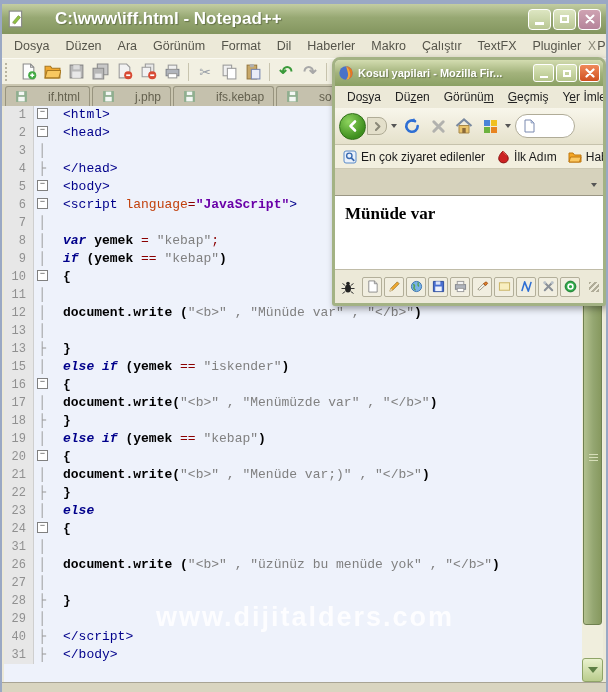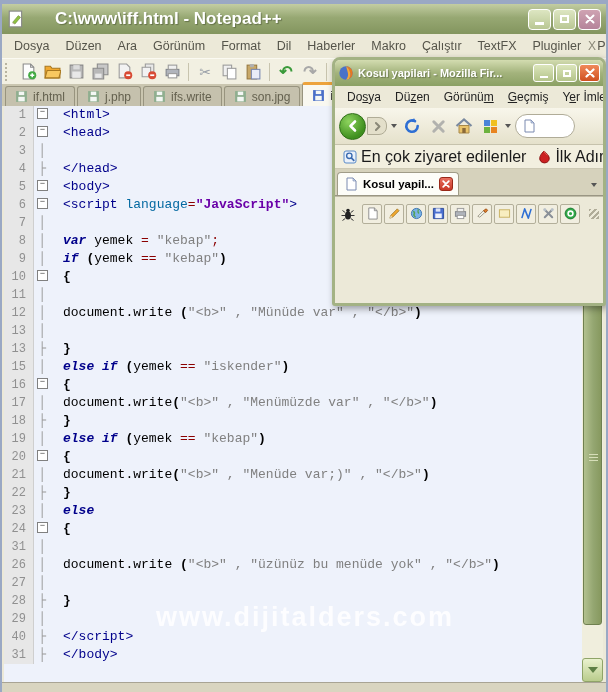--- a/index.html
+++ b/index.html
@@ -29,21 +29,21 @@
   .nmenu-item{padding:0 8px;line-height:24px;white-space:nowrap;}
   .nmenu-x{position:absolute;right:10px;color:#8a8878;font-size:12px;}
   .npp-toolbar{left:0;top:58px;width:100%;height:26px;background:#f2f0e2;border-top:1px solid #fbfaf2;
     display:flex;align-items:center;padding-left:3px;box-sizing:border-box;}
   .grip{width:5px;height:18px;border-left:2px dotted #b8b4a0;margin-right:4px;}
   .tbtn{width:24px;height:23px;display:flex;align-items:center;justify-content:center;}
   .tbtn svg{width:17px;height:17px;}
   .tsep{width:1px;height:18px;background:#c8c4ae;margin:0 4px;}
   .npp-tabbar{left:0;top:84px;width:100%;height:22px;background:#cac6b0;display:flex;align-items:flex-end;
     padding-left:3px;box-sizing:border-box;}
-  .ntab{height:19px;display:flex;align-items:center;gap:5px;padding:0 9px;background:#c5c1ad;
+  .ntab{height:19px;display:flex;align-items:center;gap:20px;padding:0 9px;background:#c5c1ad;
     border:1px solid #98947f;border-bottom:none;border-radius:3px 3px 0 0;margin-right:2px;
     font-size:12px;color:#64614f;white-space:nowrap;}
   .ntab .ic{width:13px;height:13px;}
   .ntab svg{width:13px;height:13px;}
   .floppy-inactive{color:#8fae8f;}
   .floppy-active{color:#4a6fc8;}
   .ntab.active{background:#f9f8f0;border-top:3px solid #eda33c;color:#000;height:21px;}
 
   
   .npp-editor{left:2px;top:106px;width:578px;height:576px;background:#eef2fb;overflow:hidden;
@@ -53,27 +53,27 @@
   .ed-lines{position:relative;z-index:1;}
   .ed-line{display:flex;height:18px;line-height:18px;}
   .ln{width:30px;flex:none;background:#e7e7e7;border-right:1px solid #cfcfcf;color:#909090;
     text-align:right;padding-right:7px;font-size:12px;box-sizing:border-box;}
   .fold{width:17px;flex:none;text-align:center;color:#9a9a9a;font-size:13px;}
   .foldbox{display:inline-block;width:9px;height:9px;border:1px solid #808080;background:#fff;
     line-height:7px;font-size:9px;color:#444;vertical-align:middle;margin-top:-2px;}
   .code{white-space:pre;margin-left:12px;}
   .tk-tag{color:#00008b;}
   .tk-txt{color:#000;font-weight:bold;}
-  .tk-attr{color:#0369a1;}
+  .tk-attr{color:#c2410c;}
   .tk-val{color:#6a00a8;font-weight:bold;}
   .tk-kw{color:#00008b;font-weight:bold;font-style:italic;}
   .tk-str{color:#808080;}
   .tk-op{color:#8b0000;}
   .tk-b{color:#000;font-weight:bold;}
-  .tk-pl{color:#000;}
+  .tk-pl{color:#000;font-weight:bold;}
 
   
   .npp-vscroll{left:580px;top:106px;width:21px;height:576px;background:#f0eedd;}
   .vthumb{position:absolute;left:1px;top:184px;width:19px;height:335px;border-radius:3px;
     background:linear-gradient(90deg,#b3c18f,#94a671 55%,#87995f);border:1px solid #6f8050;box-sizing:border-box;}
   .vgrip{position:absolute;left:5px;top:163px;width:9px;height:8px;
     background:repeating-linear-gradient(180deg,#d6deb8 0 1px,transparent 1px 3px);}
   .vdown{position:absolute;left:0;top:552px;width:21px;height:24px;border-radius:3px;
     background:linear-gradient(180deg,#eaf2cf,#b9cc8c);border:1px solid #8fa468;box-sizing:border-box;
     display:flex;align-items:center;justify-content:center;}
@@ -103,21 +103,21 @@
     background:radial-gradient(circle at 35% 30%,#8ed45e,#3f8f1f 70%);border:1px solid #2f6f18;
     display:flex;align-items:center;justify-content:center;box-sizing:border-box;}
   .ff-fwd{width:20px;height:18px;border-radius:0 8px 8px 0;background:#e3dfca;border:1px solid #b0ac96;
     display:flex;align-items:center;justify-content:center;margin-left:-3px;box-sizing:border-box;}
   .tri-down{width:0;height:0;border-left:3.5px solid transparent;border-right:3.5px solid transparent;
     border-top:4px solid #555;}
   .ff-nbtn{width:22px;height:24px;display:flex;align-items:center;justify-content:center;flex:none;}
   .ff-urlbar{flex:none;width:60px;height:24px;background:#fff;border:1px solid #b0ac98;border-radius:12px;
     display:flex;align-items:center;padding-left:6px;box-sizing:border-box;}
   .ff-bookmarks{height:23px;flex:none;background:#f2efdf;border-bottom:1px solid #cdc9b4;display:flex;
-    align-items:center;padding-left:4px;gap:3px;font-size:16px;color:#1a1a1a;white-space:nowrap;overflow:hidden;}
+    align-items:center;padding-left:4px;gap:3px;font-size:12px;color:#1a1a1a;white-space:nowrap;overflow:hidden;}
   .bm-item{display:flex;align-items:center;gap:4px;padding:0 4px;}
   .bm-item .ic{width:14px;height:14px;}
   .ff-tabbar{height:27px;flex:none;background:#d6d2bc;display:flex;align-items:flex-end;padding:0 2px;
     border-bottom:1px solid #9a9684;box-sizing:border-box;}
   .fftab{height:23px;display:flex;align-items:center;gap:5px;padding:0 6px;margin-right:2px;
     border:1px solid #a09c88;border-bottom:none;border-radius:4px 4px 0 0;background:#ecebdf;
     font-size:11.5px;color:#333;white-space:nowrap;overflow:hidden;box-sizing:border-box;}
   .fftab .ic{width:14px;height:14px;flex:none;}
   .fftab.active{background:#fdfdf8;font-weight:bold;color:#000;width:122px;}
   .fftab.inactive{width:124px;}
@@ -315,21 +315,21 @@
           <span class="ntab-label">j.php</span>
         </span>
         <span class="ntab">
           <span class="ic floppy-inactive">
             <svg viewBox="0 0 12 12" width="13" height="13">
               <path d="M1 1h10v10H1z" fill="currentColor"></path>
               <rect x="3.5" y="1.5" width="5" height="3.2" fill="#f4f7f4"></rect>
               <rect x="3" y="6.3" width="6" height="4.2" fill="#f4f7f4"></rect>
             </svg>
           </span>
-          <span class="ntab-label">ifs.write</span>
+          <span class="ntab-label">ifs.kebap</span>
         </span>
         <span class="ntab">
           <span class="ic floppy-inactive">
             <svg viewBox="0 0 12 12" width="13" height="13">
               <path d="M1 1h10v10H1z" fill="currentColor"></path>
               <rect x="3.5" y="1.5" width="5" height="3.2" fill="#f4f7f4"></rect>
               <rect x="3" y="6.3" width="6" height="4.2" fill="#f4f7f4"></rect>
             </svg>
           </span>
           <span class="ntab-label">son.jpg</span>
@@ -621,39 +621,28 @@
           <span class="ic ">
             <svg viewBox="0 0 14 14" width="14" height="14">
               <path d="M1 3h4l1.5 2H13v7H1z" fill="#f5a623" stroke="#c07810"></path>
               <path d="M1 12l1.5-5H13l-1.5 5z" fill="#fbc862" stroke="#c07810"></path>
             </svg>
           </span>
           <span class="bm-label">Haberler</span>
         </span>
       </div>
     <div class="ff-tabbar">
-        <span class="fftab active">
-          <span class="ic ">
-            <svg viewBox="0 0 14 14" width="14" height="14">
-              <path d="M3 1h6l3 3v9H3z" fill="#fff" stroke="#7a8ab0"></path>
-              <path d="M9 1l3 3H9z" fill="#c8d4ec" stroke="#7a8ab0" stroke-width=".6"></path>
-            </svg>
-          </span>
-          <span class="fftab-label">Kosul yapil...</span>
-          <span class="fftab-close">
-            <svg width="8" height="8" viewBox="0 0 10 10">
-              <path d="M1.5 1.5l7 7M8.5 1.5l-7 7" stroke="#fff" stroke-width="2.2" stroke-linecap="round"></path>
-            </svg>
-          </span>
-        </span>
         <span class="fftab-drop">
           <span class="tri-down"></span>
         </span>
       </div>
 
+    <div class="ff-content">
+      <span class="ff-text">Münüde var</span>
+    </div>
 
     <div class="ff-statusbar">
         <span class="sbug">
           <span class="ic ">
             <svg viewBox="0 0 16 16" width="16" height="16">
               <ellipse cx="8" cy="9.5" rx="3" ry="4" fill="#222"></ellipse>
               <circle cx="8" cy="4.5" r="1.8" fill="#222"></circle>
               <path d="M5.2 6.5L2.5 4.5M5 9.5H1.5M5.2 12.5l-2.7 2M10.8 6.5l2.7-2M11 9.5h3.5M10.8 12.5l2.7 2" stroke="#333"></path>
             </svg>
           </span>

